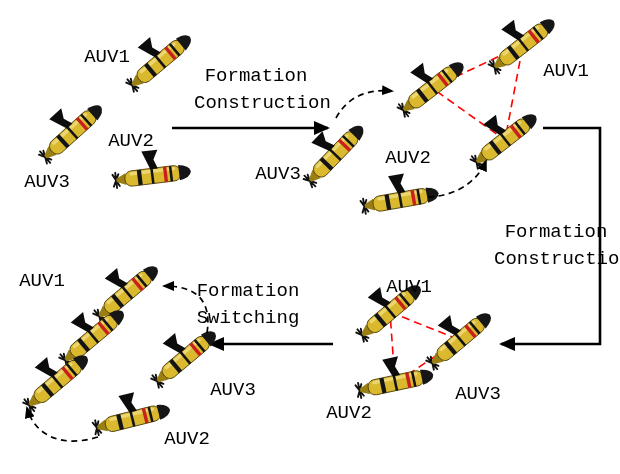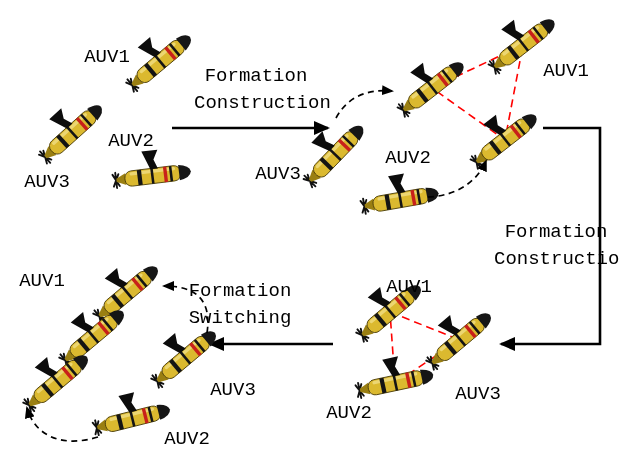--- a/index.html
+++ b/index.html
@@ -130,15 +130,15 @@
   <div class="lbl" style="left:409px; top:287px">AUV1</div>
   <div class="lbl" style="left:349px; top:413px">AUV2</div>
   <div class="lbl" style="left:478px; top:394px">AUV3</div>
 
   <div class="lbl" style="left:42px;  top:281px">AUV1</div>
   <div class="lbl" style="left:187px; top:439px">AUV2</div>
   <div class="lbl" style="left:233px; top:390px">AUV3</div>
 
   <div class="lbl stage" style="left:256px; top:90px">Formation Construction</div>
   <div class="lbl stage" style="left:556px; top:246px">Formation Construction</div>
-  <div class="lbl stage" style="left:240px; top:305px">Formation Switching</div>
+  <div class="lbl stage" style="left:248px; top:305px">Formation Switching</div>
 
 </div>
 
 </body></html>

